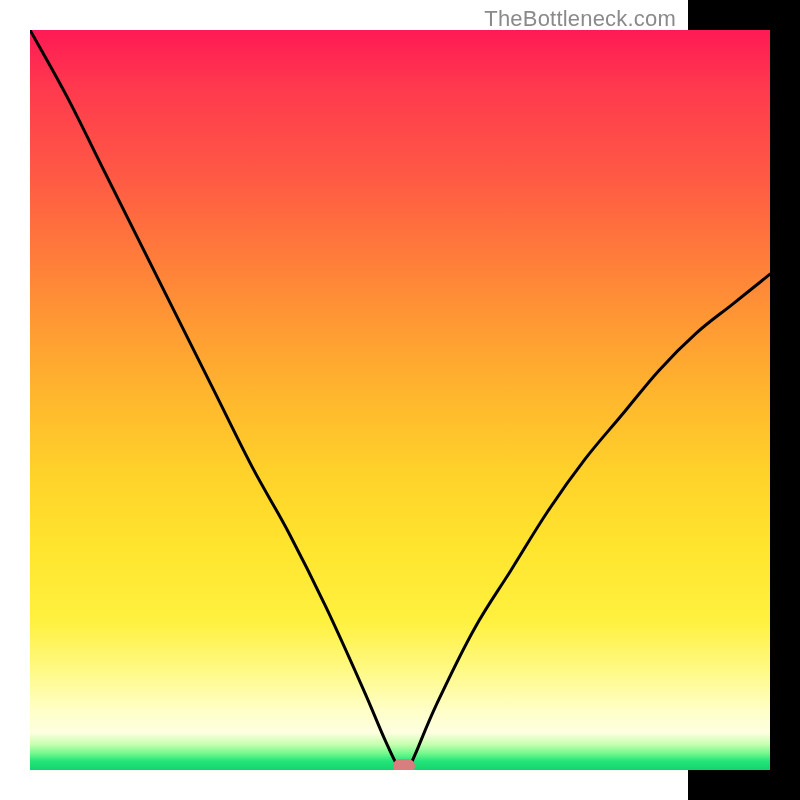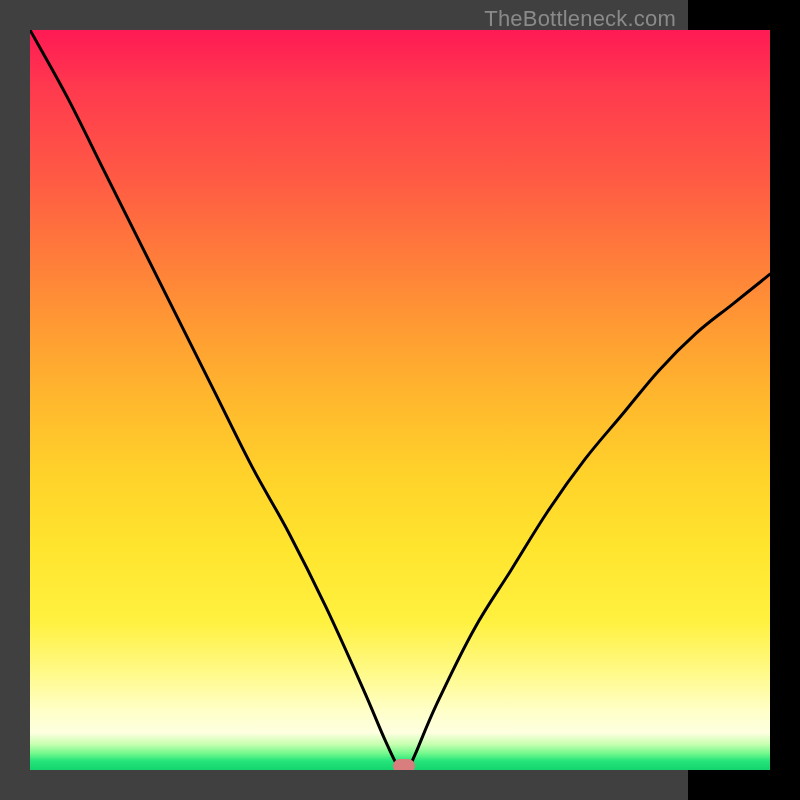--- a/index.html
+++ b/index.html
@@ -8,21 +8,21 @@
     width: 800px;
     height: 800px;
     overflow: hidden;
     background: #000;
     font-family: Arial, Helvetica, sans-serif;
   }
   .frame {
     position: relative;
     width: 688px;
     height: 800px;
-    background: #404040;
+    background: #ffffff;
   }
   .watermark {
     position: absolute;
     top: 6px;
     right: 12px;
     color: #8a8a8a;
     font-size: 22px;
     letter-spacing: 0.2px;
     z-index: 400;
     user-select: none;

